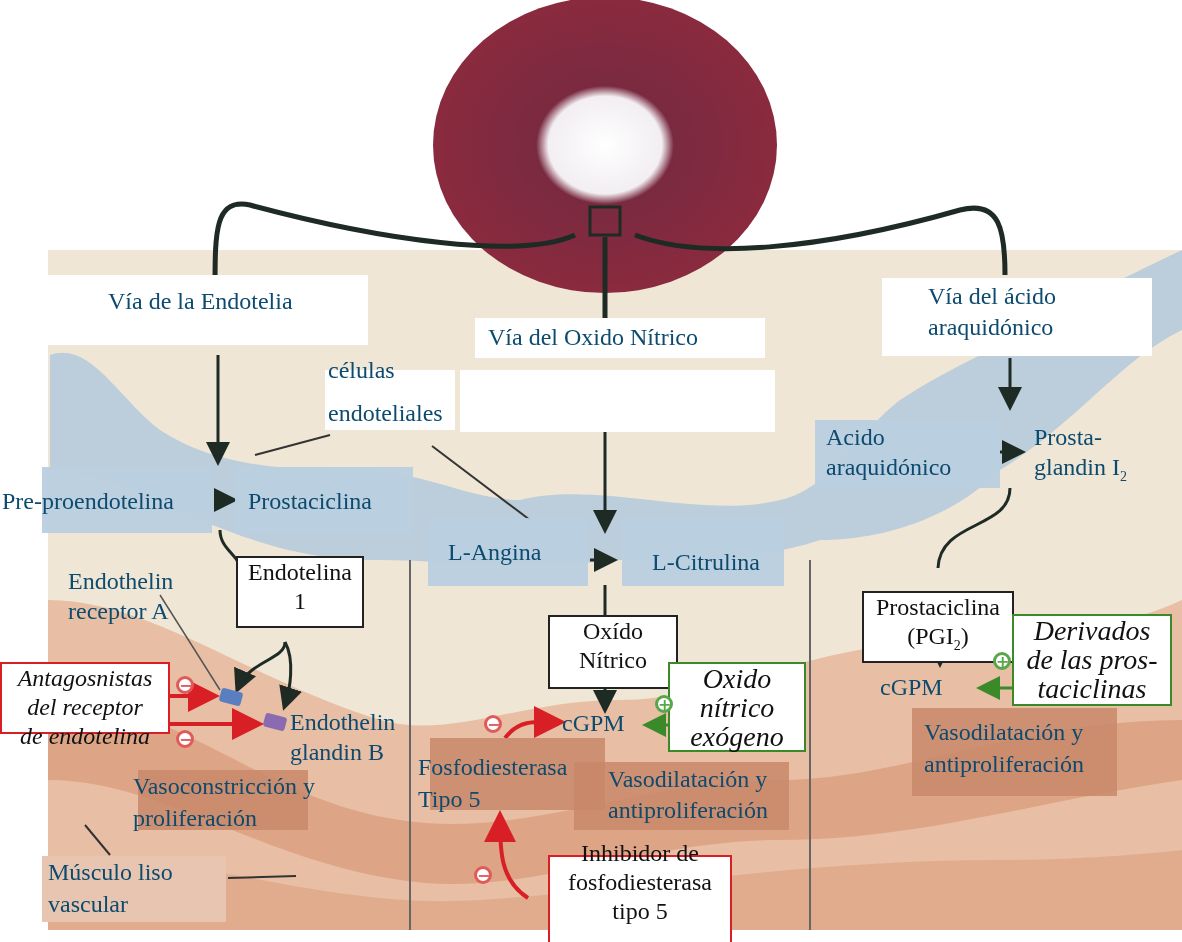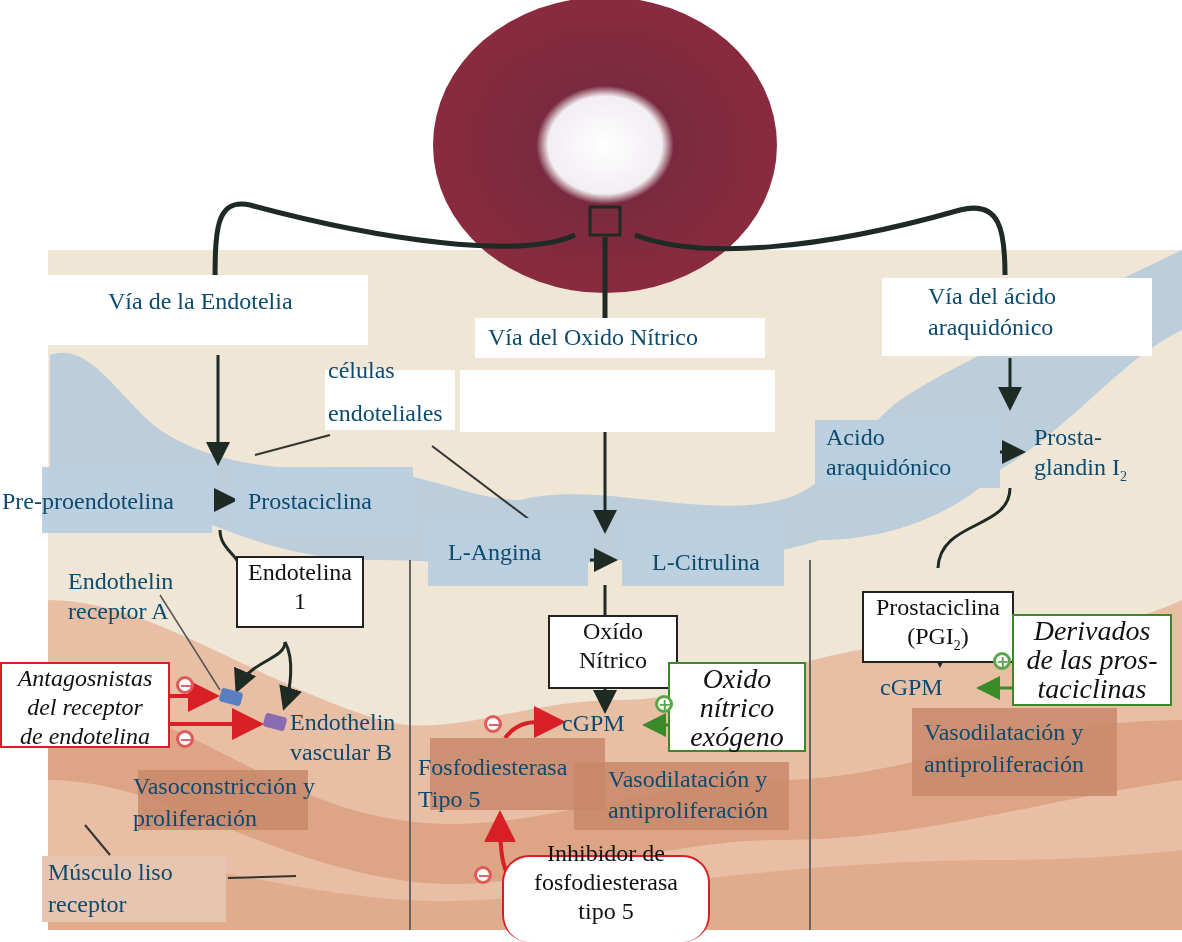--- a/index.html
+++ b/index.html
@@ -112,38 +112,38 @@
 <div class="lbl" style="left:248px;top:487px;">Prostaciclina</div>
 
 <div class="lbl" style="left:68px;top:567px;">Endothelin</div>
 <div class="lbl" style="left:68px;top:597px;">receptor A</div>
 
 <div class="box" style="left:236px;top:556px;width:128px;height:72px;">
   <div>Endotelina</div>
   <div>1</div>
 </div>
 
-<div class="redbox" style="left:0px;top:662px;width:170px;height:86px;">
+<div class="redbox" style="left:0px;top:662px;width:170px;height:72px;">
   <div>Antagosnistas</div>
   <div>del receptor</div>
   <div>de endotelina</div>
 </div>
 <div class="sym minus" style="left:176px;top:676px;">−</div>
 <div class="sym minus" style="left:176px;top:730px;">−</div>
 
 <div class="lbl" style="left:290px;top:708px;">Endothelin</div>
-<div class="lbl" style="left:290px;top:738px;">vascular B</div>
+<div class="lbl" style="left:290px;top:738px;">glandin B</div>
 
 <div class="tanbox" style="left:138px;top:770px;width:170px;height:60px;"></div>
 <div class="lbl" style="left:133px;top:772px;">Vasoconstricción y</div>
 <div class="lbl" style="left:133px;top:804px;text-align:right;">proliferación</div>
 
 <div class="abs" style="left:42px;top:856px;width:184px;height:66px;background:#e8c5b0;"></div>
 <div class="lbl" style="left:48px;top:858px;">Músculo liso</div>
-<div class="lbl" style="left:48px;top:890px;">receptor</div>
+<div class="lbl" style="left:48px;top:890px;">vascular</div>
 
 <div class="bluebox" style="left:428px;top:518px;width:160px;height:68px;"></div>
 <div class="lbl" style="left:448px;top:538px;">L-Angina</div>
 <div class="bluebox" style="left:622px;top:518px;width:162px;height:68px;"></div>
 <div class="lbl" style="left:652px;top:548px;">L-Citrulina</div>
 
 <div class="box" style="left:548px;top:615px;width:130px;height:74px;">
   <div>Oxído</div>
   <div>Nítrico</div>
 </div>
@@ -158,21 +158,21 @@
 <div class="sym minus" style="left:484px;top:715px;">−</div>
 
 <div class="tanbox" style="left:430px;top:738px;width:175px;height:72px;"></div>
 <div class="lbl" style="left:418px;top:753px;">Fosfodiesterasa</div>
 <div class="lbl" style="left:418px;top:785px;">Tipo 5</div>
 
 <div class="tanbox" style="left:574px;top:762px;width:215px;height:68px;"></div>
 <div class="lbl" style="left:608px;top:765px;">Vasodilatación y</div>
 <div class="lbl" style="left:608px;top:796px;">antiproliferación</div>
 
-<div class="redbox" style="left:502px;top:855px;width:208px;height:87px;font-style:normal;border-bottom:none;border-radius:27px;">
+<div class="redbox" style="left:548px;top:855px;width:184px;height:87px;font-style:normal;border-bottom:none;">
   <div style="margin-top:-18px;">Inhibidor de</div>
   <div>fosfodiesterasa</div>
   <div>tipo 5</div>
 </div>
 <div class="sym minus" style="left:474px;top:866px;">−</div>
 
 <div class="bluebox" style="left:815px;top:420px;width:185px;height:68px;"></div>
 <div class="lbl" style="left:826px;top:423px;">Acido</div>
 <div class="lbl" style="left:826px;top:453px;">araquidónico</div>
 <div class="lbl" style="left:1034px;top:423px;">Prosta-</div>

